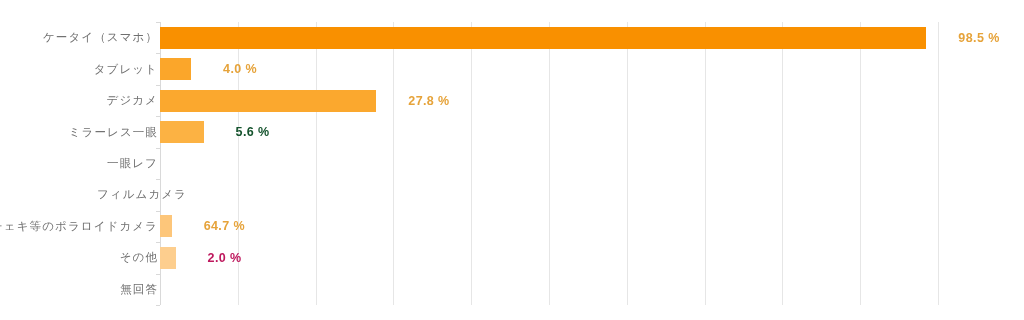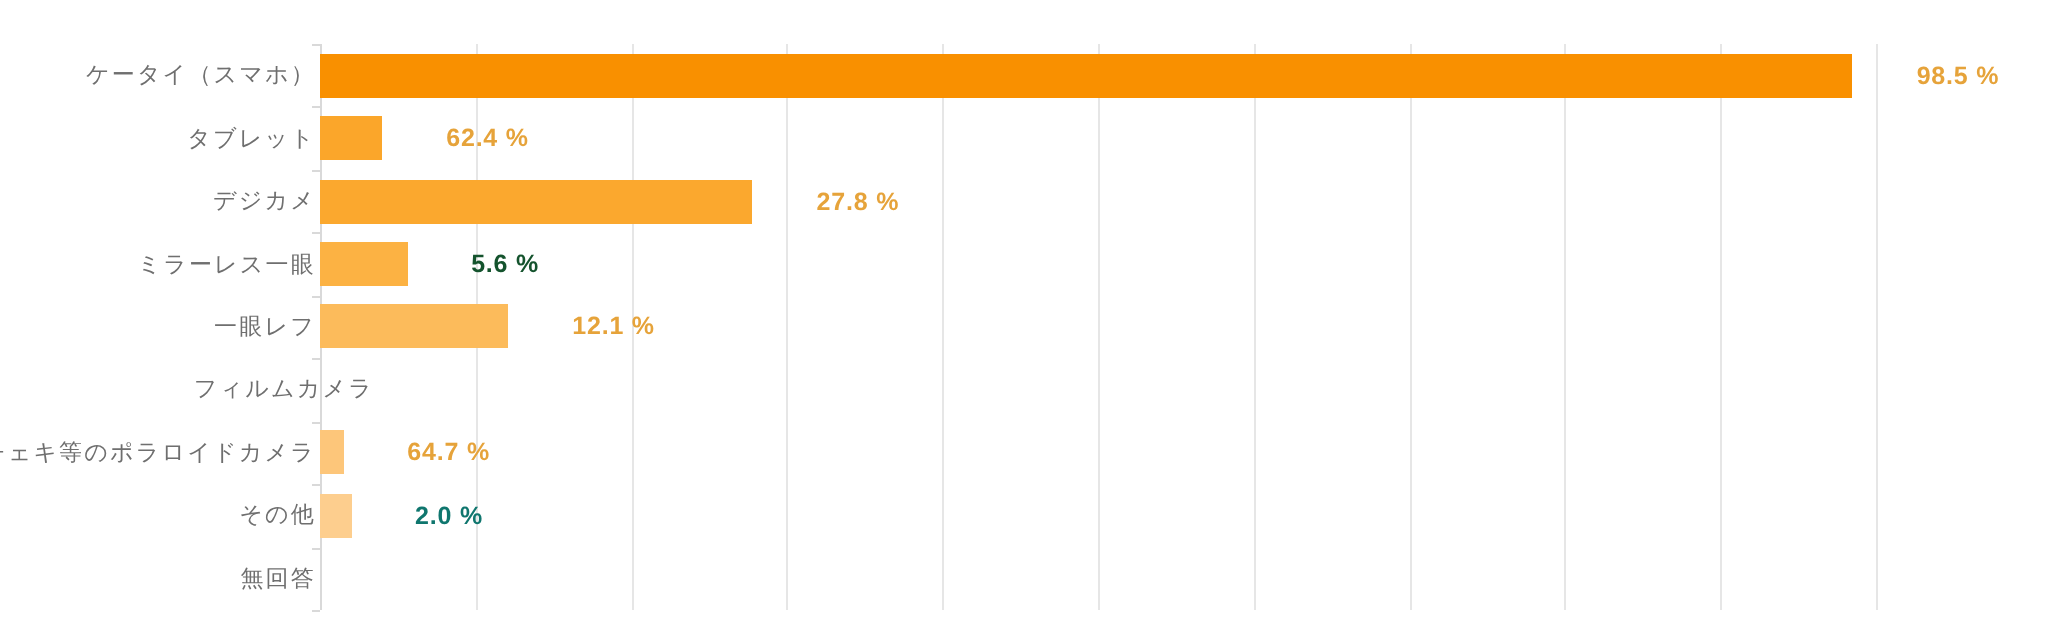--- a/index.html
+++ b/index.html
@@ -158,60 +158,56 @@
         <div class="cat-label">ケータイ（スマホ）</div>
         <div class="bar-wrap">
           <div class="bar" title="ケータイ（スマホ） 98.5 %" style="width: 766.33px; background: rgb(249, 144, 0);"></div>
           <div class="bar-value" style="color: rgb(230, 163, 58);">98.5 %</div>
         </div>
       </div>
       <div class="row" style="top: 31.4444px; height: 31.4444px;">
         <div class="cat-label">タブレット</div>
         <div class="bar-wrap">
           <div class="bar" title="タブレット 4.0 %" style="width: 31.12px; background: rgb(251, 166, 42);"></div>
-          <div class="bar-value" style="color: rgb(230, 163, 58);">62.4 %</div>
+          <div class="bar-value" style="color: rgb(230, 163, 58);">4.0 %</div>
         </div>
       </div>
       <div class="row" style="top: 62.8889px; height: 31.4444px;">
         <div class="cat-label">デジカメ</div>
         <div class="bar-wrap">
           <div class="bar" title="デジカメ 27.8 %" style="width: 216.284px; background: rgb(251, 168, 46);"></div>
           <div class="bar-value" style="color: rgb(230, 163, 58);">27.8 %</div>
         </div>
       </div>
       <div class="row" style="top: 94.3333px; height: 31.4444px;">
         <div class="cat-label">ミラーレス一眼</div>
         <div class="bar-wrap">
           <div class="bar" title="ミラーレス一眼 5.6 %" style="width: 43.568px; background: rgb(252, 178, 67);"></div>
           <div class="bar-value" style="color: #14532d;">5.6 %</div>
         </div>
       </div>
       <div class="row" style="top: 125.778px; height: 31.4444px;">
         <div class="cat-label">一眼レフ</div>
-        <div class="bar-wrap">
-          <div class="bar" title="一眼レフ 12.1 %" style="width: 94.138px; background: rgb(252, 187, 91);"></div>
-          <div class="bar-value" style="color: rgb(230, 163, 58);">12.1 %</div>
-        </div>
       </div>
       <div class="row" style="top: 157.222px; height: 31.4444px; margin-left: 29px;">
         <div class="cat-label">フィルムカメラ</div>
         <div class="bar-wrap"></div>
       </div>
       <div class="row" style="top: 188.667px; height: 31.4444px;">
         <div class="cat-label">チェキ等のポラロイドカメラ</div>
         <div class="bar-wrap">
           <div class="bar" title="チェキ等のポラロイドカメラ 1.5 %" style="width: 11.67px; background: rgb(253, 198, 122);"></div>
           <div class="bar-value" style="color: rgb(230, 163, 58);">64.7 %</div>
         </div>
       </div>
       <div class="row" style="top: 220.111px; height: 31.4444px;">
         <div class="cat-label">その他</div>
         <div class="bar-wrap">
           <div class="bar" title="その他 2.0 %" style="width: 15.56px; background: rgb(253, 206, 142);"></div>
-          <div class="bar-value" style="color: #0f766e;">2.0 %</div>
+          <div class="bar-value" style="color: #be185d;">2.0 %</div>
         </div>
       </div>
       <div class="row" style="top: 251.556px; height: 31.4444px;">
         <div class="cat-label">無回答</div>
         <div class="bar-wrap"></div>
       </div>
     </div>
 
 </div>
 

